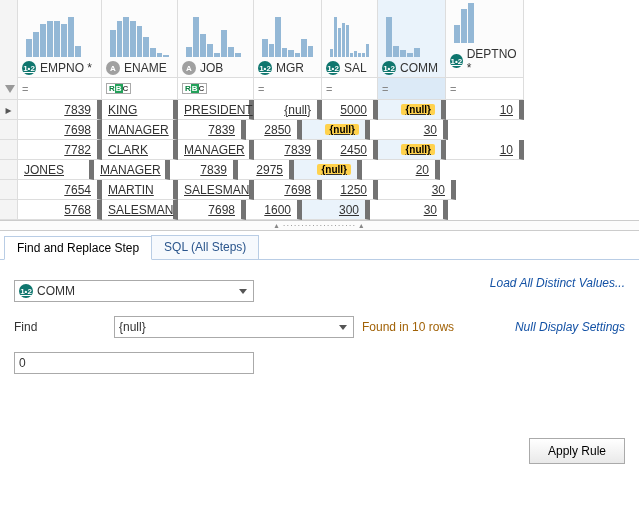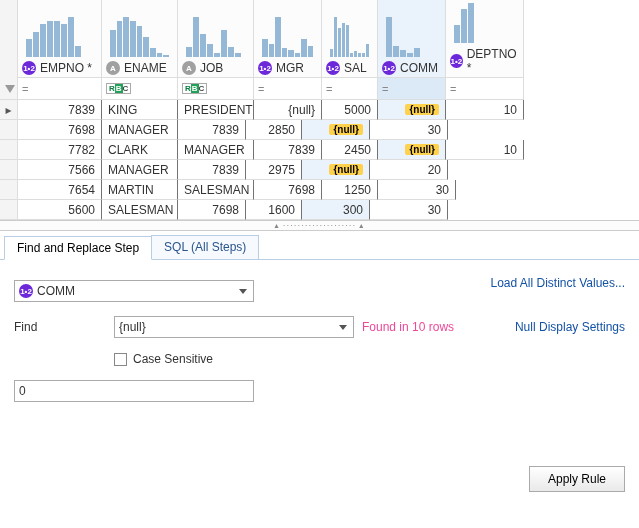--- a/index.html
+++ b/index.html
@@ -37,21 +37,21 @@
     gap: 1px;
     padding: 2px 4px 0 4px;
   }
   .bar { background: #94b8d6; width: 6px; }
   .hdr-label { display: flex; align-items: center; gap: 4px; padding-top: 4px; }
   .typ-icon {
     width: 14px; height: 14px; border-radius: 50%;
     background: #9b9b9b; display:flex; align-items:center;
     justify-content:center; color:#fff; font-size:8px; font-weight:bold;
   }
-  .typ-icon.num { background:#6d28d9; }
+  .typ-icon.num { background:#0f766e;text-decoration:underline; }
   .typ-icon.txt { background:#a0a0a0; }
   .filter-row { display:flex; height:22px; background:#fff; }
   .filter-cell {
     border-right:1px solid #ddd;
     border-bottom:1px solid #ddd;
     display:flex; align-items:center;
     padding:0 4px; color:#888; font-size:11px;
   }
   .funnel {
     width:0; height:0;
@@ -65,27 +65,28 @@
     font-size:8px; font-weight:bold;
     border:1px solid #aaa; padding:0 2px;
     gap:0;
   }
   .abc-chip span:nth-child(1){color:#0a7f3f;}
   .abc-chip span:nth-child(2){background:#23a15a;color:#fff;padding:0 1px;}
   .abc-chip span:nth-child(3){color:#444;}
   .body-row { display:flex; height:20px; }
   .body-row .rowhead{ border-bottom:1px solid #ddd; display:flex; align-items:center; justify-content:center; color:#555;}
   .cell {
-    border-right:1px solid #737373;
+    border-right:5px solid #737373;
     border-bottom:1px solid #ddd;
     padding:0 6px;
     display:flex;
     align-items:center;
     height:20px;
     background:#fff;
+    text-decoration:underline;
   }
   .cell.num { justify-content:flex-end; }
   .cell.txt { justify-content:flex-start;text-align:right; }
   .col-empno { width:84px; }
   .col-ename { width:76px; }
   .col-job { width:76px; }
   .col-mgr { width:68px; }
   .col-sal { width:56px; }
   .col-comm { width:68px; background:#eaf3fb; }
   .col-deptno { width:78px; }
@@ -137,35 +138,36 @@
   .combo .arrow{
     margin-left:auto;
     width:0;height:0;border-left:4px solid transparent;border-right:4px solid transparent;border-top:5px solid #555;
     margin-right:4px;
   }
   .textbox{
     border:1px solid #aaa; height:22px;
     padding:0 4px; display:flex; align-items:center;
   }
   .link{ color:#1452a5; cursor:pointer; }
-  .found{ color:#ec4899; margin-left:8px; }
+  .found{ color:#a16207; margin-left:8px; }
   .checkbox{
     width:13px;height:13px;border:1px solid #888;display:inline-block;margin-right:6px;background:#fff;
   }
   .apply-btn{
     position:absolute; right:14px; bottom:14px;
     border:1px solid #aaa;
     background:linear-gradient(#fff,#e9e9e9);
     padding:5px 18px;
     cursor:pointer;
     font-size:12px;
   }
   .right-area{
     position:absolute; top:276px; right:14px;
     text-align:right;
+    font-style:italic;
   }
   .right-area div{ margin-bottom:30px; }
 </style>
 </head>
 <body>
 
 <div class="grid">
 
   <div class="header-row">
     <div class="rowhead"></div>
@@ -334,41 +336,41 @@
         <div class="cell col-job txt">MANAGER</div>
         <div class="cell col-mgr num">7839</div>
         <div class="cell col-sal num">2450</div>
         <div class="cell col-comm num">
           <span class="null-badge">{null}</span>
         </div>
         <div class="cell col-deptno num">10</div>
       </div>
       <div class="body-row">
         <div class="rowhead"></div>
-        <div class="cell col-empno num">7566</div>
+        <div class="cell col-ename txt">JONES</div>
         <div class="cell col-job txt">MANAGER</div>
         <div class="cell col-mgr num">7839</div>
         <div class="cell col-sal num">2975</div>
         <div class="cell col-comm num">
           <span class="null-badge">{null}</span>
         </div>
         <div class="cell col-deptno num">20</div>
       </div>
       <div class="body-row">
         <div class="rowhead"></div>
         <div class="cell col-empno num">7654</div>
         <div class="cell col-ename txt">MARTIN</div>
         <div class="cell col-job txt">SALESMAN</div>
         <div class="cell col-mgr num">7698</div>
         <div class="cell col-sal num">1250</div>
         <div class="cell col-deptno num">30</div>
       </div>
       <div class="body-row">
         <div class="rowhead"></div>
-        <div class="cell col-empno num">5600</div>
+        <div class="cell col-empno num">5768</div>
         <div class="cell col-job txt">SALESMAN</div>
         <div class="cell col-mgr num">7698</div>
         <div class="cell col-sal num">1600</div>
         <div class="cell col-comm num">300</div>
         <div class="cell col-deptno num">30</div>
       </div>
     </div>
   <div class="grid-footer-splitter">▴ ···················· ▴</div>
 </div>
 
@@ -389,25 +391,20 @@
 
   <div class="form-row">
     <div class="form-label">Find</div>
     <div class="combo" style="width:240px;">
       <span>{null}</span>
       <span class="arrow"></span>
     </div>
     <span class="found">Found in 10 rows</span>
   </div>
 
-  <div class="form-row">
-    <div class="form-label"></div>
-    <span class="checkbox"></span>
-    <span>Case Sensitive</span>
-  </div>
 
   <div class="form-row">
     <div class="textbox" style="width:240px;">
       <span>0</span>
     </div>
   </div>
 
   <div style="height:90px;"></div>
   <button class="apply-btn">Apply Rule</button>
 </div>

